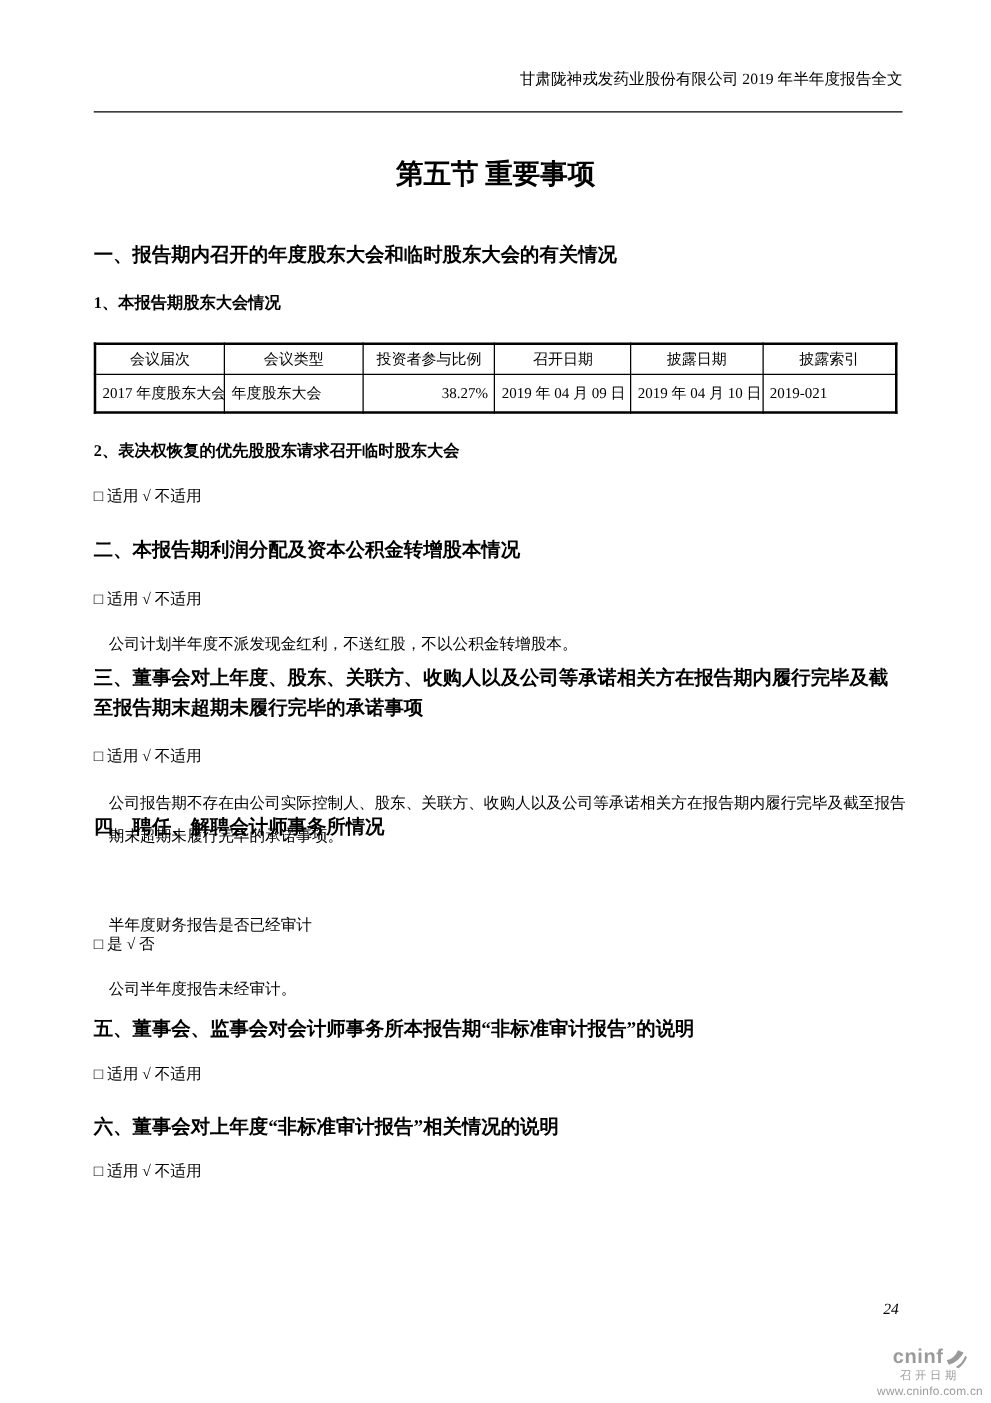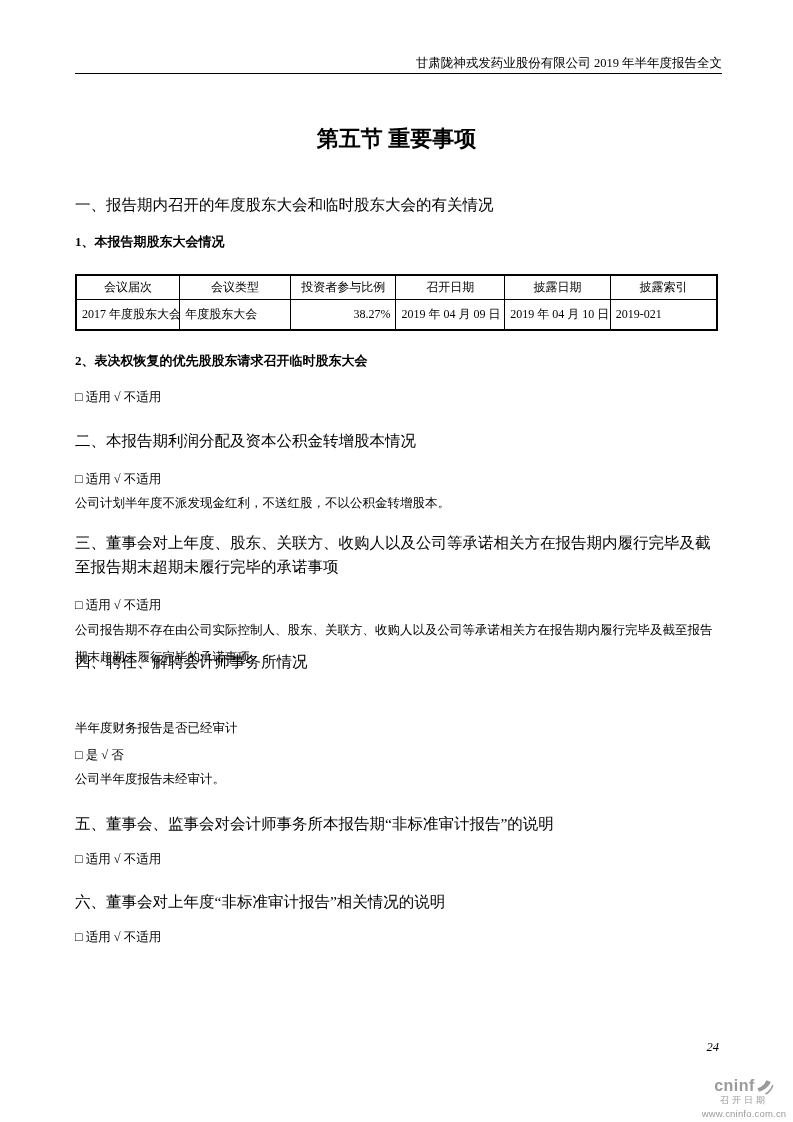--- a/index.html
+++ b/index.html
@@ -8,30 +8,30 @@
     width:793px; height:1122px;
     background:#ffffff;
     font-family:"Liberation Serif","DejaVu Serif",serif;
     color:#000;
     overflow:hidden;
   }
   .blk { position:absolute; left:75px; width:643px; }
 
   .hdr {
     position:absolute; top:0; left:75px; width:647px;
-    padding-top:56px; padding-bottom:2px;
+    padding-top:56px; padding-bottom:18px;
     text-align:right; font-size:12.5px; line-height:15px;
     border-bottom:1.5px solid #000;
   }
 
   .title { font-size:22px; font-weight:bold; text-align:center; line-height:26px; margin:0; }
 
-  .h1 { font-size:15.5px; font-weight:normal; line-height:24px; margin:0; }
+  .h1 { font-size:15.5px; font-weight:bold; line-height:24px; margin:0; }
   .h2 { font-size:13px;  font-weight:bold; line-height:17px; margin:0; }
-  .body-text { font-size:12.5px; line-height:27px; margin:0; }
+  .body-text { font-size:12.5px; line-height:27px; margin:12px; }
   .choice { font-size:12.5px; line-height:15px; margin:0; }
 
   table.meet {
     border-collapse:collapse; width:643px;
     border:2px solid #000;
     font-size:12px;
     table-layout:fixed;
   }
   table.meet th, table.meet td { border:1px solid #000; overflow:hidden; white-space:nowrap;margin-top:24px; }
   table.meet th { font-weight:normal; text-align:center; height:21px; padding:1px 3px; }

